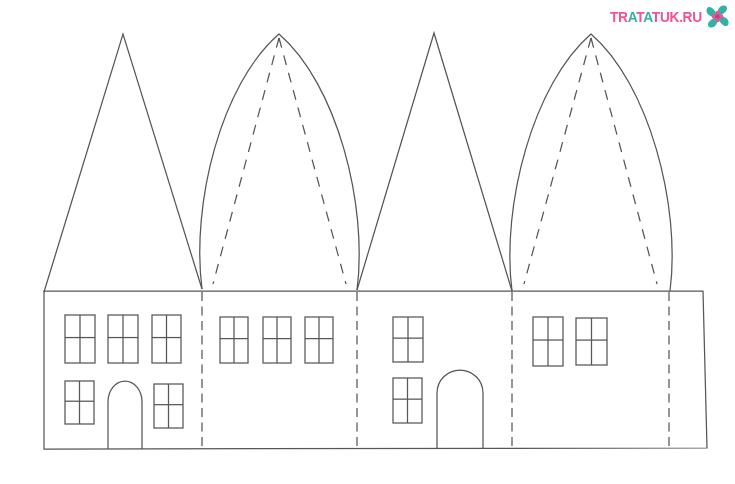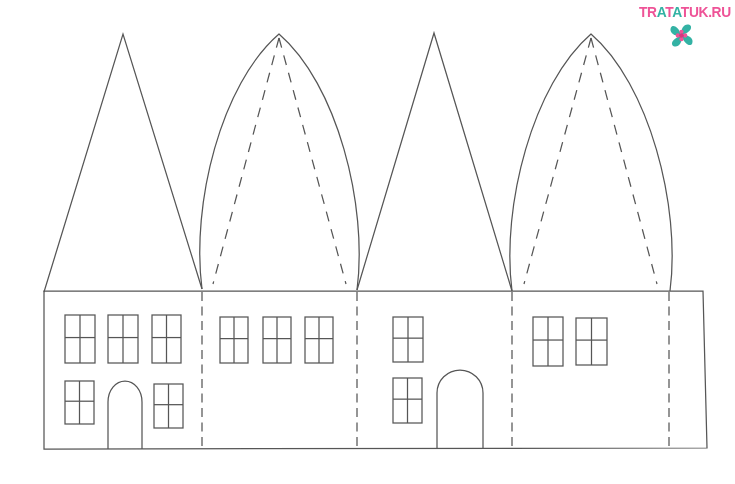--- a/index.html
+++ b/index.html
@@ -15,21 +15,20 @@
     background: #ffffff;
   }
   .template-svg { position: absolute; left: 0; top: 0; }
   .watermark {
     position: absolute;
     top: 3px; right: 4px;
     display: flex;
     align-items: center;
     gap: 2px;
     user-select: none;
-    flex-direction: column;
   }
   .wm-text {
     font-family: "Liberation Sans", sans-serif;
     font-weight: 800;
     font-size: 15px;
     letter-spacing: -0.4px;
     transform: scaleX(0.92);
     transform-origin: right center;
     white-space: nowrap;
   }

